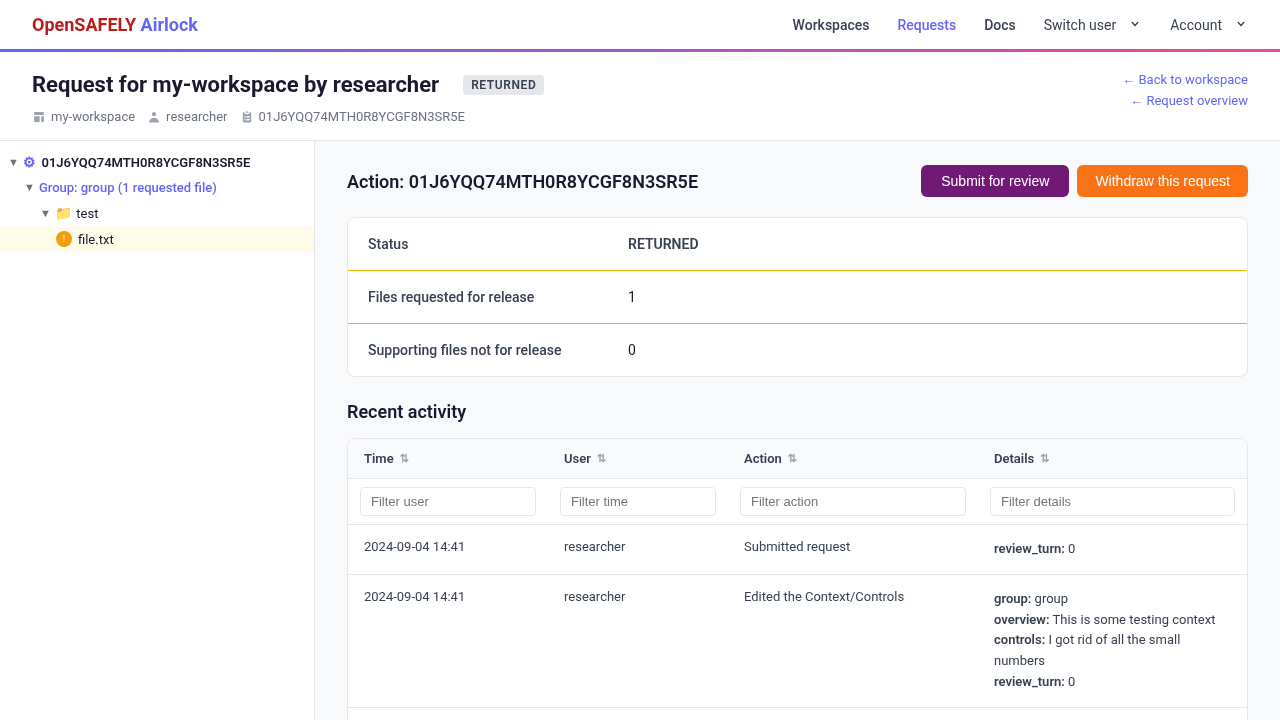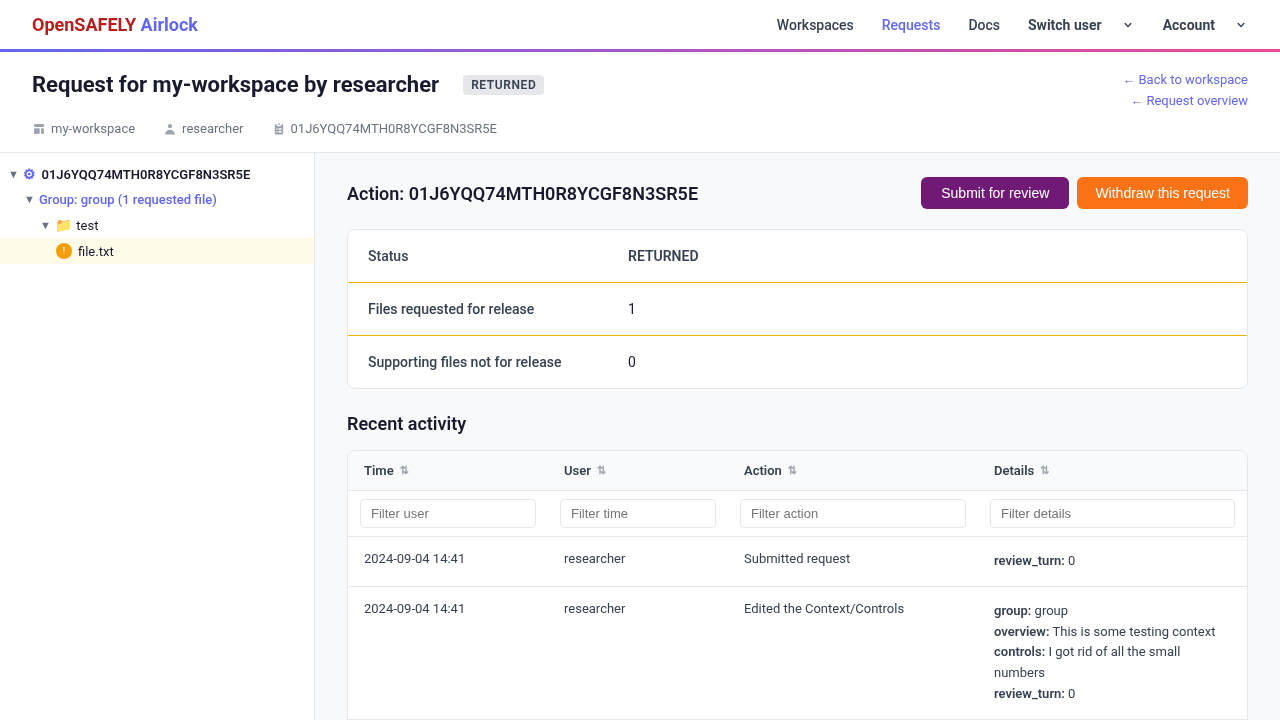--- a/index.html
+++ b/index.html
@@ -13,21 +13,21 @@
       padding: 0 32px;
       height: 52px;
       display: flex;
       align-items: center;
       justify-content: space-between;
     }
     .logo { font-size: 18px; font-weight: 700; color: #1a1a2e; text-decoration: none; }
     .logo span { color: #b91c1c; }
     .nav { display: flex; align-items: center; gap: 28px; }
     .nav a { text-decoration: none; color: #374151; font-size: 14px; font-weight: 500; }
-    .nav-dropdown { display: flex; align-items: center; gap: 19px; cursor: pointer; color: #374151; font-size: 14px; font-weight: 700; }
+    .nav-dropdown { display: flex; gap: 12px; cursor: pointer; color: #374151; font-size: 14px; font-weight: 400; }
     .nav-dropdown svg { width: 14px; height: 14px; }
 
     
     .page-header {
       background: white;
       padding: 20px 32px 16px;
       border-bottom: 1px solid #e5e7eb;
       display: flex;
       justify-content: space-between;
       align-items: flex-start;
@@ -35,21 +35,21 @@
     .page-title-section h1 { font-size: 22px; font-weight: 700; display: flex; align-items: center; gap: 24px; }
     .badge-returned {
       font-size: 12px;
       font-weight: 600;
       background: #e5e7eb;
       color: #374151;
       padding: 3px 8px;
       border-radius: 4px;
       letter-spacing: 0.05em;
     }
-    .breadcrumbs { display: flex; gap: 28px; margin-top: 24px; align-items: flex-end; }
+    .breadcrumbs { display: flex; gap: 12px; margin-top: 12px; align-items: flex-end; }
     .breadcrumb-item { display: flex; align-items: center; gap: 5px; color: #6b7280; font-size: 13px; }
     .breadcrumb-item svg { width: 14px; height: 14px; color: #9ca3af; }
     .page-actions { display: flex; flex-direction: column; gap: 6px; align-items: flex-end; }
     .page-actions a { color: #6366f1; text-decoration: none; font-size: 13px; }
 
     
     .layout { display: flex; height: calc(100vh - 130px); }
 
     
     .sidebar {

